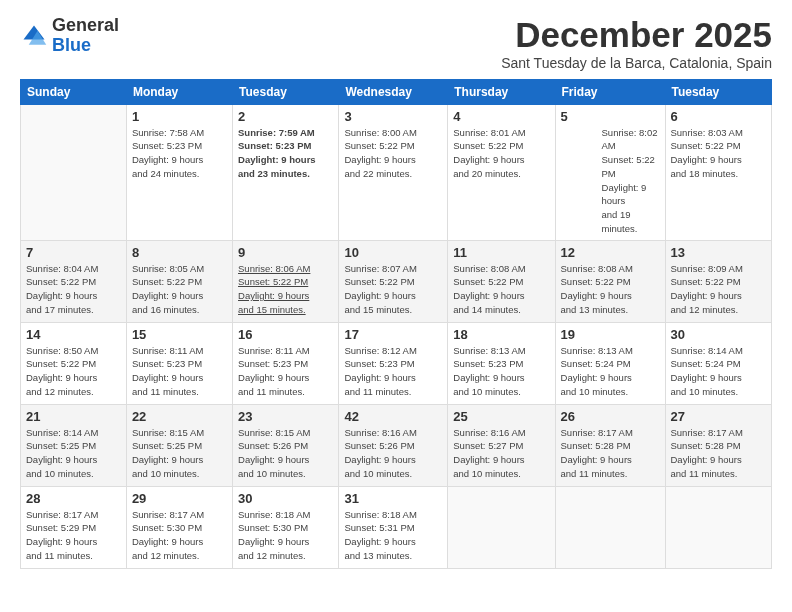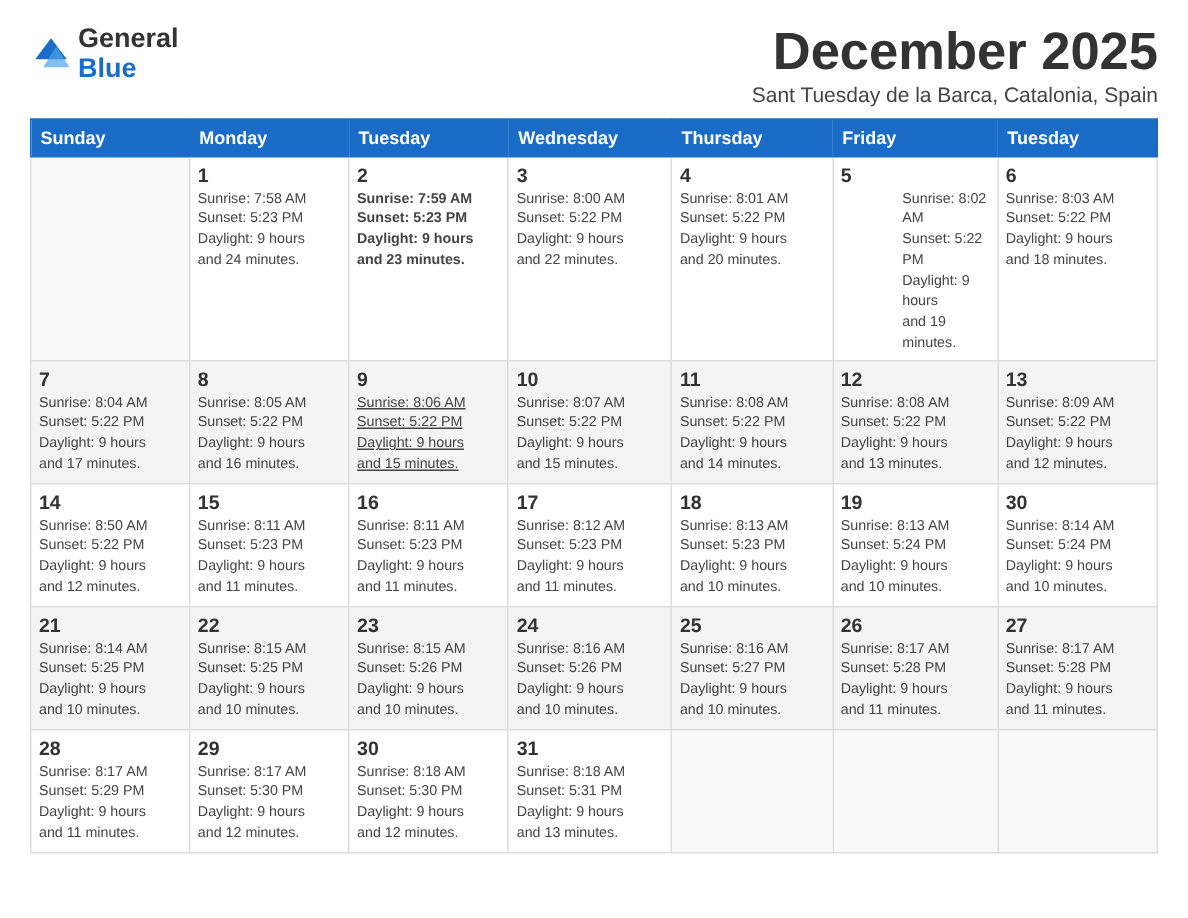--- a/index.html
+++ b/index.html
@@ -289,21 +289,21 @@
 and 10 minutes.</div>
           </td>
           <td>
             <span class="day-number">23</span>
             <div class="day-info" style="white-space: pre-line;">Sunrise: 8:15 AM
 Sunset: 5:26 PM
 Daylight: 9 hours
 and 10 minutes.</div>
           </td>
           <td>
-            <span class="day-number">24</span>
+            <span class="day-number">42</span>
             <div class="day-info" style="white-space: pre-line;">Sunrise: 8:16 AM
 Sunset: 5:26 PM
 Daylight: 9 hours
 and 10 minutes.</div>
           </td>
           <td>
             <span class="day-number">25</span>
             <div class="day-info" style="white-space: pre-line;">Sunrise: 8:16 AM
 Sunset: 5:27 PM
 Daylight: 9 hours

